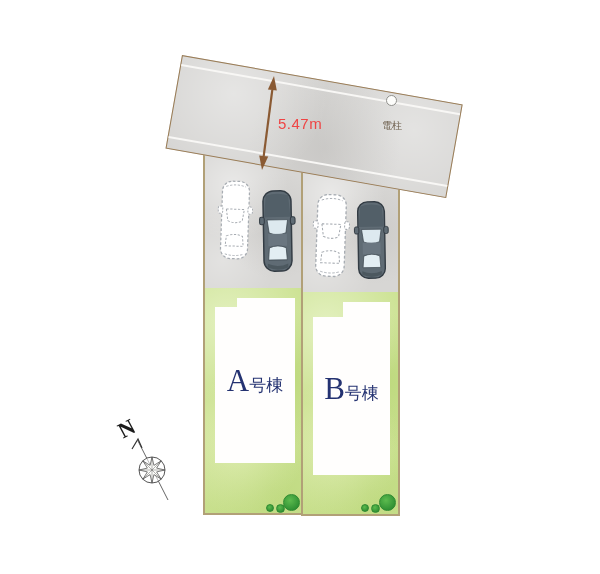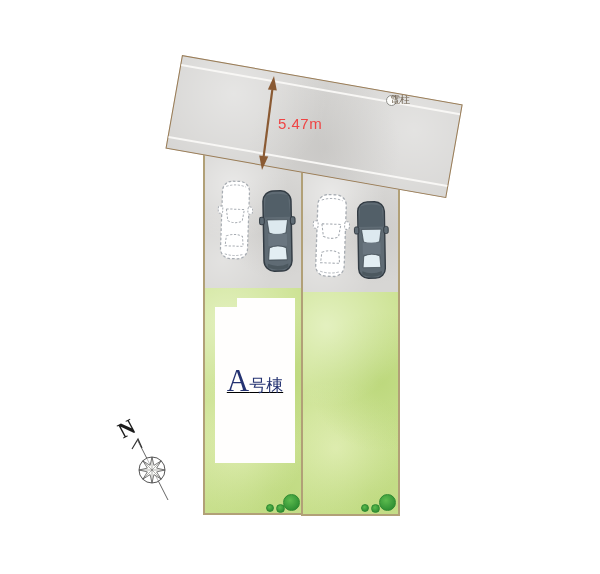--- a/index.html
+++ b/index.html
@@ -30,21 +30,21 @@
   
   .bline{position:absolute;z-index:2;background:#b1a077;}
   .bl-left{left:203px;top:150px;width:2px;height:365px;}
   .bl-mid{left:301px;top:165px;width:2px;height:350px;}
   .bl-right{left:398px;top:185px;width:2px;height:330px;}
   .bl-bottom-a{left:203px;top:513px;width:100px;height:2px;}
   .bl-bottom-b{left:301px;top:514px;width:99px;height:2px;}
   
   .building{
     position:absolute;z-index:2;background:#fffefd;
-    display:flex;align-items:center;justify-content:center;text-decoration:underline;
+    display:flex;align-items:center;justify-content:center;
   }
   .building-a{
     left:215px;top:298px;width:80px;height:165px;
     clip-path:polygon(0 9px,22px 9px,22px 0,100% 0,100% 100%,0 100%);
   }
   .building-b{
     left:313px;top:302px;width:77px;height:173px;
     clip-path:polygon(0 15px,30px 15px,30px 0,100% 0,100% 100%,0 100%);
   }
   .bldg-label{color:#243271;font-family:"Liberation Serif",serif;white-space:nowrap;}
@@ -69,22 +69,22 @@
   .dim-label{
     position:absolute;z-index:6;left:278px;top:115px;
     font-size:15px;color:#ef4444;letter-spacing:.5px;
   }
   
   .pole{
     position:absolute;z-index:6;left:386px;top:95px;width:11px;height:11px;
     background:#fdfdfb;border:1.5px solid #90908c;border-radius:50%;box-sizing:border-box;
   }
   .pole-label{
-    position:absolute;z-index:6;left:374px;top:93px;width:36px;
-    font-size:10px;color:#6d5f4d;text-align:right;
+    position:absolute;z-index:6;left:374px;top:119px;width:36px;
+    font-size:10px;color:#6d5f4d;text-align:center;
   }
   
   .car{position:absolute;z-index:3;}
   .car svg{display:block;width:100%;height:100%;}
   .car-ghost-a{left:217px;top:177px;width:36px;height:86px;transform:rotate(2deg);}
   .car-solid-a{left:258px;top:189px;width:39px;height:84px;transform:rotate(-1deg);}
   .car-ghost-b{left:312px;top:191px;width:38px;height:89px;transform:rotate(2deg);}
   .car-solid-b{left:353px;top:200px;width:37px;height:80px;transform:rotate(-1deg);}
   
   .tree{
@@ -117,20 +117,25 @@
 
   <div class="bline bl-left"></div>
   <div class="bline bl-mid"></div>
   <div class="bline bl-right"></div>
   <div class="bline bl-bottom-a"></div>
   <div class="bline bl-bottom-b"></div>
 
   <div class="building building-a">
     <div class="bldg-label">
       <span class="big">A</span><span class="small">号棟</span>
+    </div>
+  </div>
+  <div class="building building-b">
+    <div class="bldg-label">
+      <span class="big">B</span><span class="small">号棟</span>
     </div>
   </div>
 
   <svg width="0" height="0" style="position:absolute">
     <defs>
       <g id="car-ghost-shape">
         <rect x="5" y="2" width="30" height="86" rx="11" fill="#ffffff" stroke="#a7acb2" stroke-width="1.4" stroke-dasharray="3 2.2"></rect>
         <rect x="1" y="30" width="5" height="8" rx="2" fill="#ffffff" stroke="#a7acb2" stroke-width="1.1" stroke-dasharray="2 1.6"></rect>
         <rect x="34" y="30" width="5" height="8" rx="2" fill="#ffffff" stroke="#a7acb2" stroke-width="1.1" stroke-dasharray="2 1.6"></rect>
         <path d="M10,33 L30,33 L28,46 Q20,50 12,46 Z" fill="#ffffff" stroke="#a7acb2" stroke-width="1.1" stroke-dasharray="2.5 1.8"></path>

